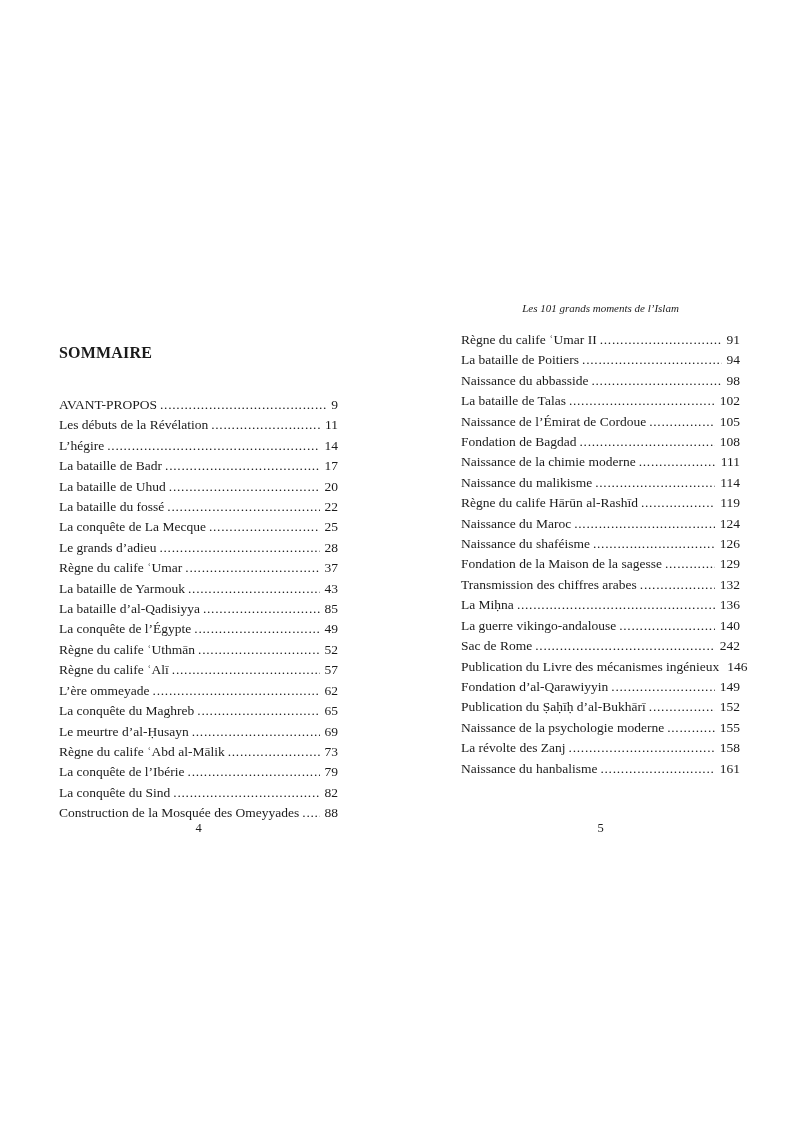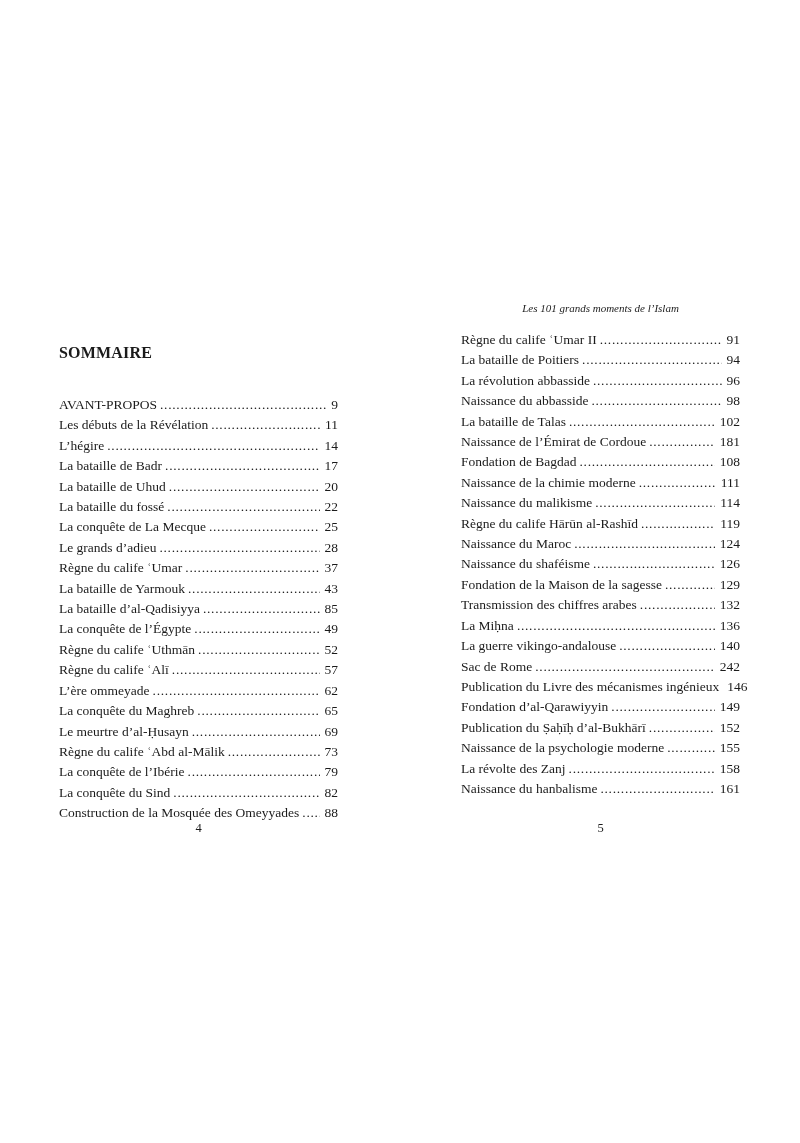--- a/index.html
+++ b/index.html
@@ -227,42 +227,37 @@
         <span class="toc-dots"></span>
         <span class="toc-page">91</span>
       </div>
 
       <div class="toc-row">
         <span class="toc-title">La bataille de Poitiers</span>
         <span class="toc-dots"></span>
         <span class="toc-page">94</span>
       </div>
 
-      <div class="toc-row">
-        <span class="toc-title">La révolution abbasside</span>
-        <span class="toc-dots"></span>
-        <span class="toc-page">96</span>
-      </div>
 
       <div class="toc-row">
         <span class="toc-title">Naissance du abbasside</span>
         <span class="toc-dots"></span>
         <span class="toc-page">98</span>
       </div>
 
       <div class="toc-row">
         <span class="toc-title">La bataille de Talas</span>
         <span class="toc-dots"></span>
         <span class="toc-page">102</span>
       </div>
 
       <div class="toc-row">
         <span class="toc-title">Naissance de l’Émirat de Cordoue</span>
         <span class="toc-dots"></span>
-        <span class="toc-page">181</span>
+        <span class="toc-page">105</span>
       </div>
 
       <div class="toc-row">
         <span class="toc-title">Fondation de Bagdad</span>
         <span class="toc-dots"></span>
         <span class="toc-page">108</span>
       </div>
 
       <div class="toc-row">
         <span class="toc-title">Naissance de la chimie moderne</span>

